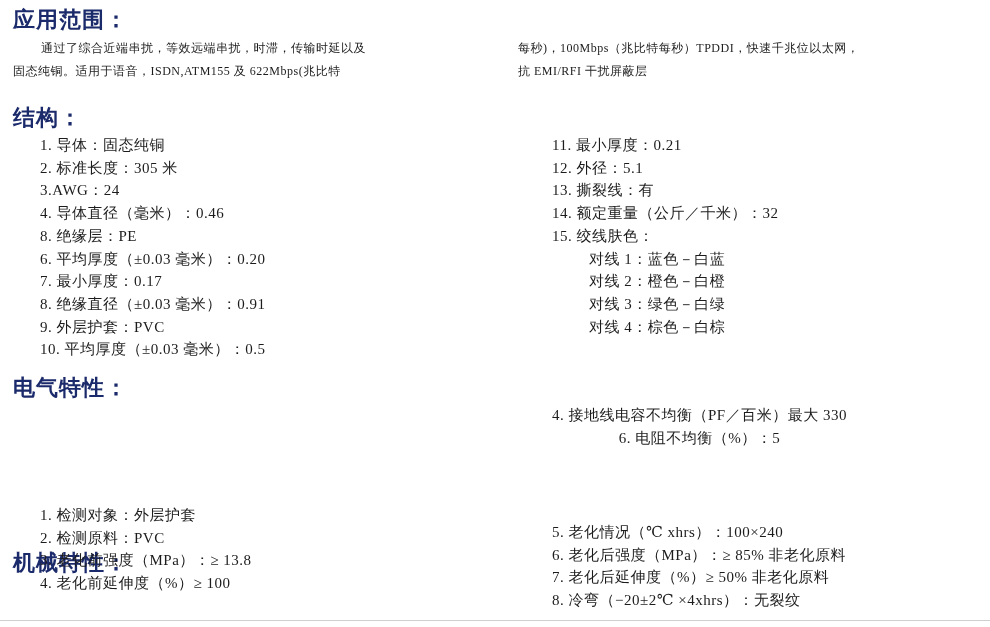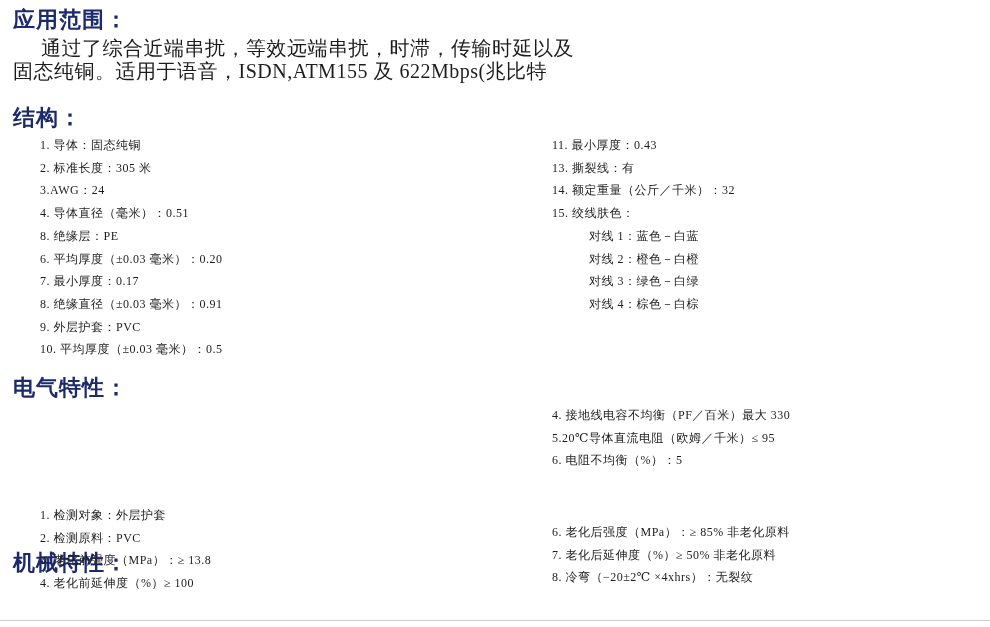--- a/index.html
+++ b/index.html
@@ -21,29 +21,29 @@
     left: 13px;
     margin: 0;
     font-size: 22px;
     line-height: 28px;
     font-weight: bold;
     color: #1b2a6b;
     letter-spacing: 1px;
   }
   .para-col {
     position: absolute;
-    font-size: 20px;
+    font-size: 12px;
     line-height: 23px;
     letter-spacing: 0.5px;
   }
   .para-line { white-space: nowrap; }
   .para-line.indent { padding-left: 28px; }
   .list-col {
     position: absolute;
-    font-size: 12px;
+    font-size: 15px;
     line-height: 22.7px;
     letter-spacing: 0.5px;
   }
   .list-line { white-space: nowrap; }
   .list-line.sub { padding-left: 37px; font-family: Liberation Serif, serif; }
   .bottom-rule {
     position: absolute;
     left: 0;
     top: 620px;
     width: 990px;
@@ -56,66 +56,71 @@
 
 <div class="page">
 
   <h2 class="sec-title" style="top:6px;">应用范围：</h2>
 
   <div class="para-col" style="left:13px; top:37px; width:497px;">
     <div class="para-line indent">通过了综合近端串扰，等效远端串扰，时滞，传输时延以及</div>
     <div class="para-line">固态纯铜。适用于语音，ISDN,ATM155 及 622Mbps(兆比特</div>
   </div>
 
+  <div class="para-col" style="left:518px; top:37px; width:470px;">
+    <div class="para-line">每秒)，100Mbps（兆比特每秒）TPDDI，快速千兆位以太网，</div>
+    <div class="para-line">抗 EMI/RFI 干扰屏蔽层</div>
+  </div>
 
   <h2 class="sec-title" style="top:104px;">结构：</h2>
 
   <div class="list-col" style="left:40px; top:134px;">
     <div class="list-line">1. 导体：固态纯铜</div>
     <div class="list-line">2. 标准长度：305 米</div>
     <div class="list-line">3.AWG：24</div>
-    <div class="list-line">4. 导体直径（毫米）：0.51</div>
+    <div class="list-line">4. 导体直径（毫米）：0.46</div>
     <div class="list-line">8. 绝缘层：PE</div>
     <div class="list-line">6. 平均厚度（±0.03 毫米）：0.20</div>
     <div class="list-line">7. 最小厚度：0.17</div>
     <div class="list-line">8. 绝缘直径（±0.03 毫米）：0.91</div>
     <div class="list-line">9. 外层护套：PVC</div>
     <div class="list-line">10. 平均厚度（±0.03 毫米）：0.5</div>
   </div>
 
   <div class="list-col" style="left:552px; top:134px;">
-    <div class="list-line">11. 最小厚度：0.43</div>
+    <div class="list-line">11. 最小厚度：0.21</div>
+    <div class="list-line">12. 外径：5.1</div>
     <div class="list-line">13. 撕裂线：有</div>
     <div class="list-line">14. 额定重量（公斤／千米）：32</div>
     <div class="list-line">15. 绞线肤色：</div>
     <div class="list-line sub">对线 1：蓝色－白蓝</div>
     <div class="list-line sub">对线 2：橙色－白橙</div>
     <div class="list-line sub">对线 3：绿色－白绿</div>
     <div class="list-line sub">对线 4：棕色－白棕</div>
   </div>
 
   <h2 class="sec-title" style="top:374px;text-align:right;">电气特性：</h2>
 
 
-  <div class="list-col" style="left:552px; top:404px;">
+  <div class="list-col" style="left:552px; top:404px;text-align:center;">
     <div class="list-line">4. 接地线电容不均衡（PF／百米）最大 330</div>
-    <div class="list-line">5.20℃导体直流电阻（欧姆／千米）≤ 95</div>
     <div class="list-line">6. 电阻不均衡（%）：5</div>
   </div>
 
   <h2 class="sec-title" style="top:519px;margin-top:30px;">机械特性：</h2>
 
   <div class="list-col" style="left:40px; top:504px;">
     <div class="list-line">1. 检测对象：外层护套</div>
     <div class="list-line">2. 检测原料：PVC</div>
     <div class="list-line">3. 老化前强度（MPa）：≥ 13.8</div>
     <div class="list-line">4. 老化前延伸度（%）≥ 100</div>
   </div>
 
   <div class="list-col" style="left:552px; top:521px;">
+    <div class="list-line">5. 老化情况（℃ xhrs）：100×240</div>
     <div class="list-line">6. 老化后强度（MPa）：≥ 85% 非老化原料</div>
     <div class="list-line">7. 老化后延伸度（%）≥ 50% 非老化原料</div>
     <div class="list-line">8. 冷弯（−20±2℃ ×4xhrs）：无裂纹</div>
   </div>
 
   <div class="bottom-rule"></div>
 
 </div>
 
 </body></html>

